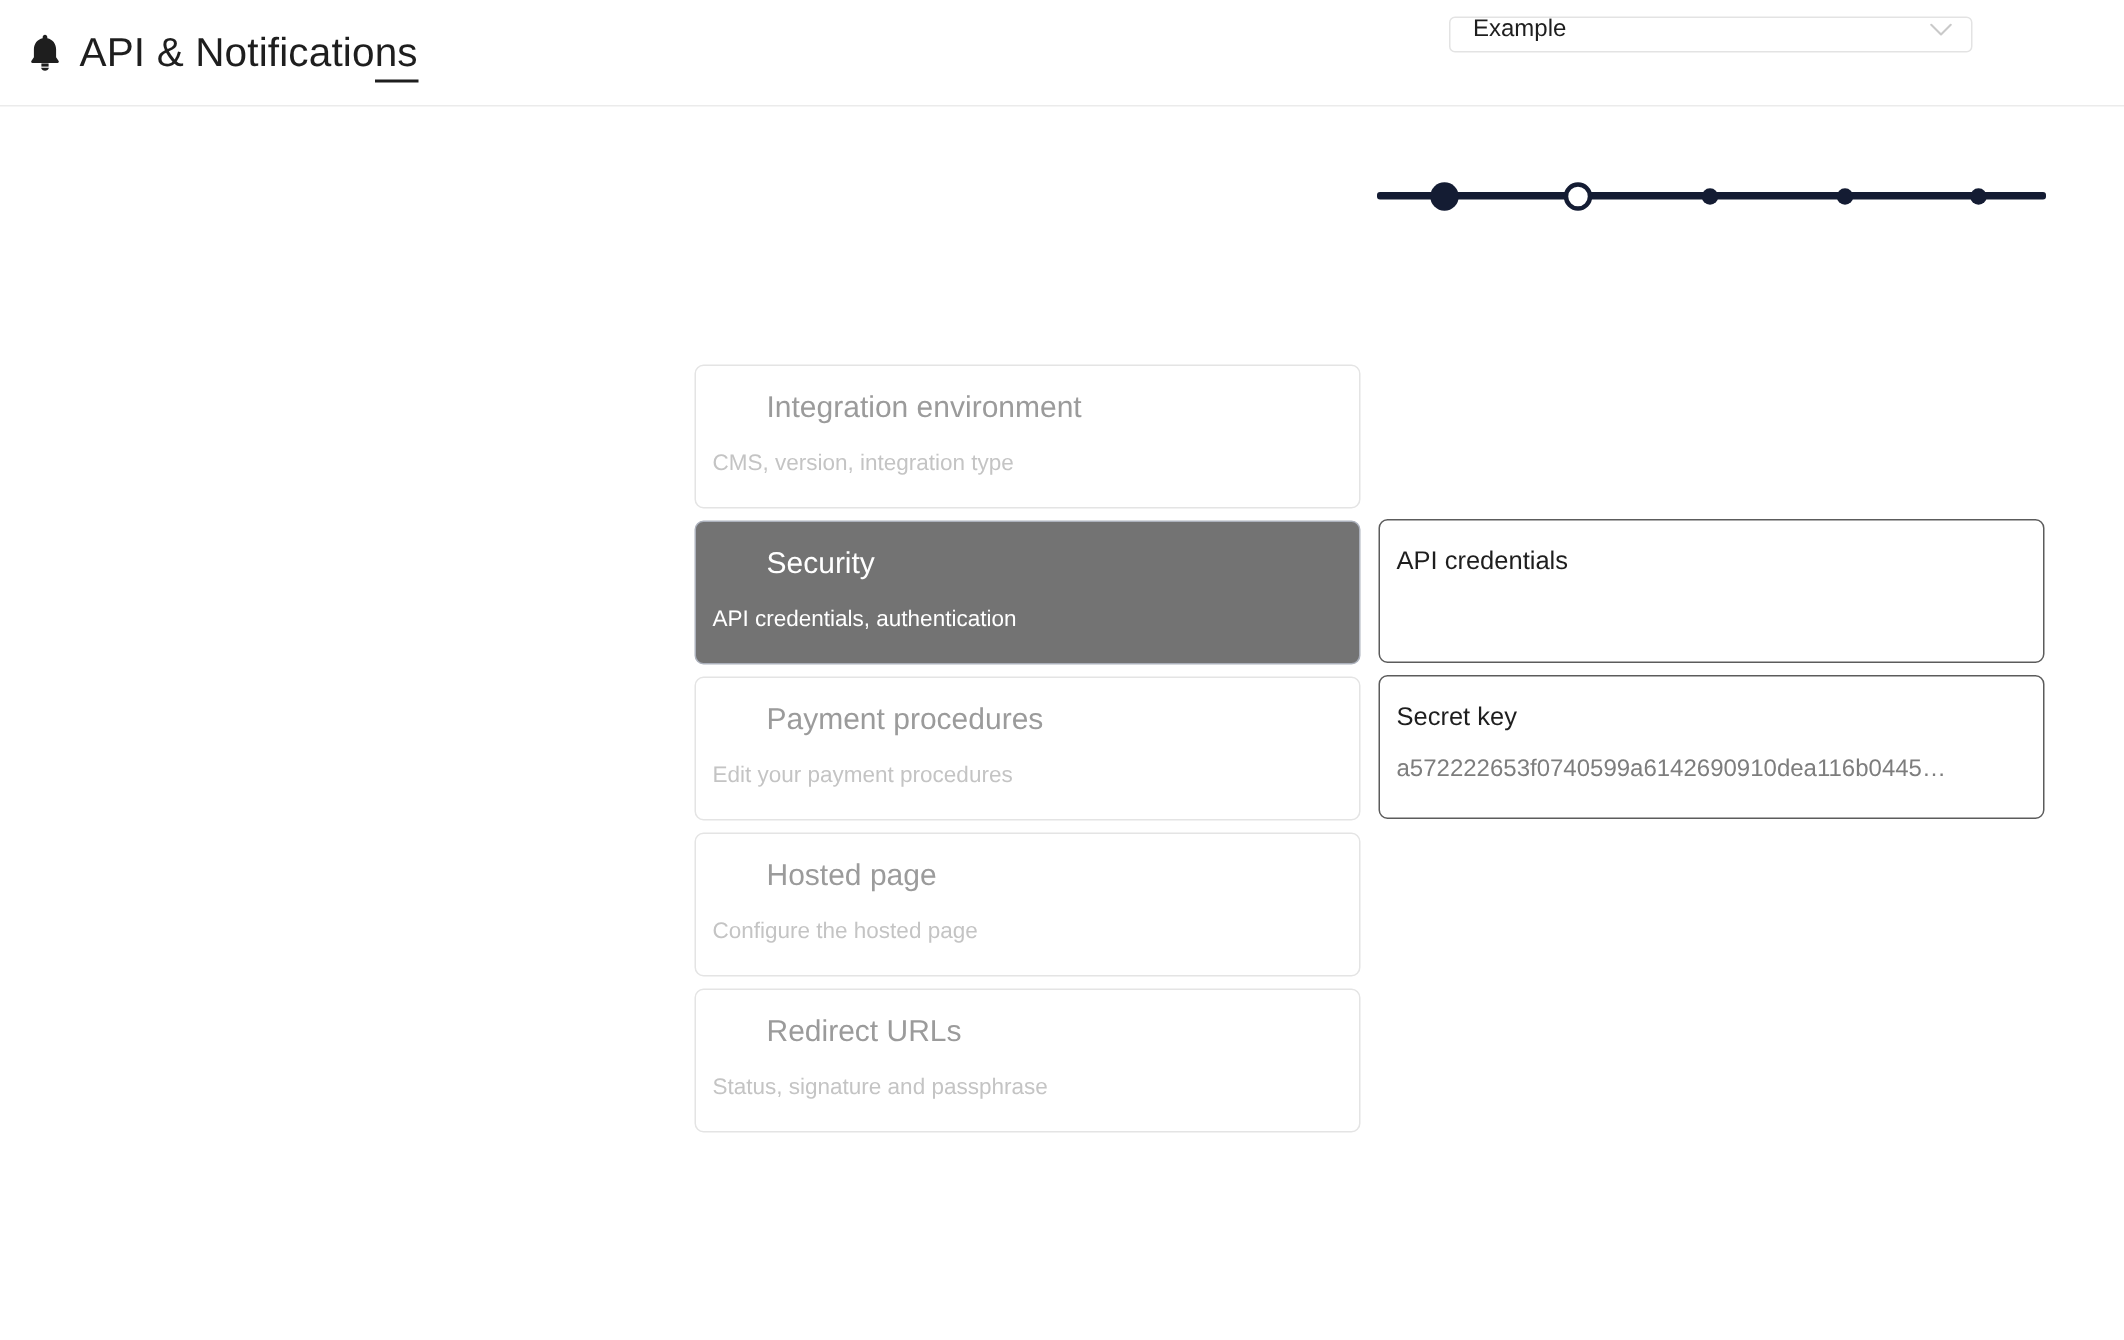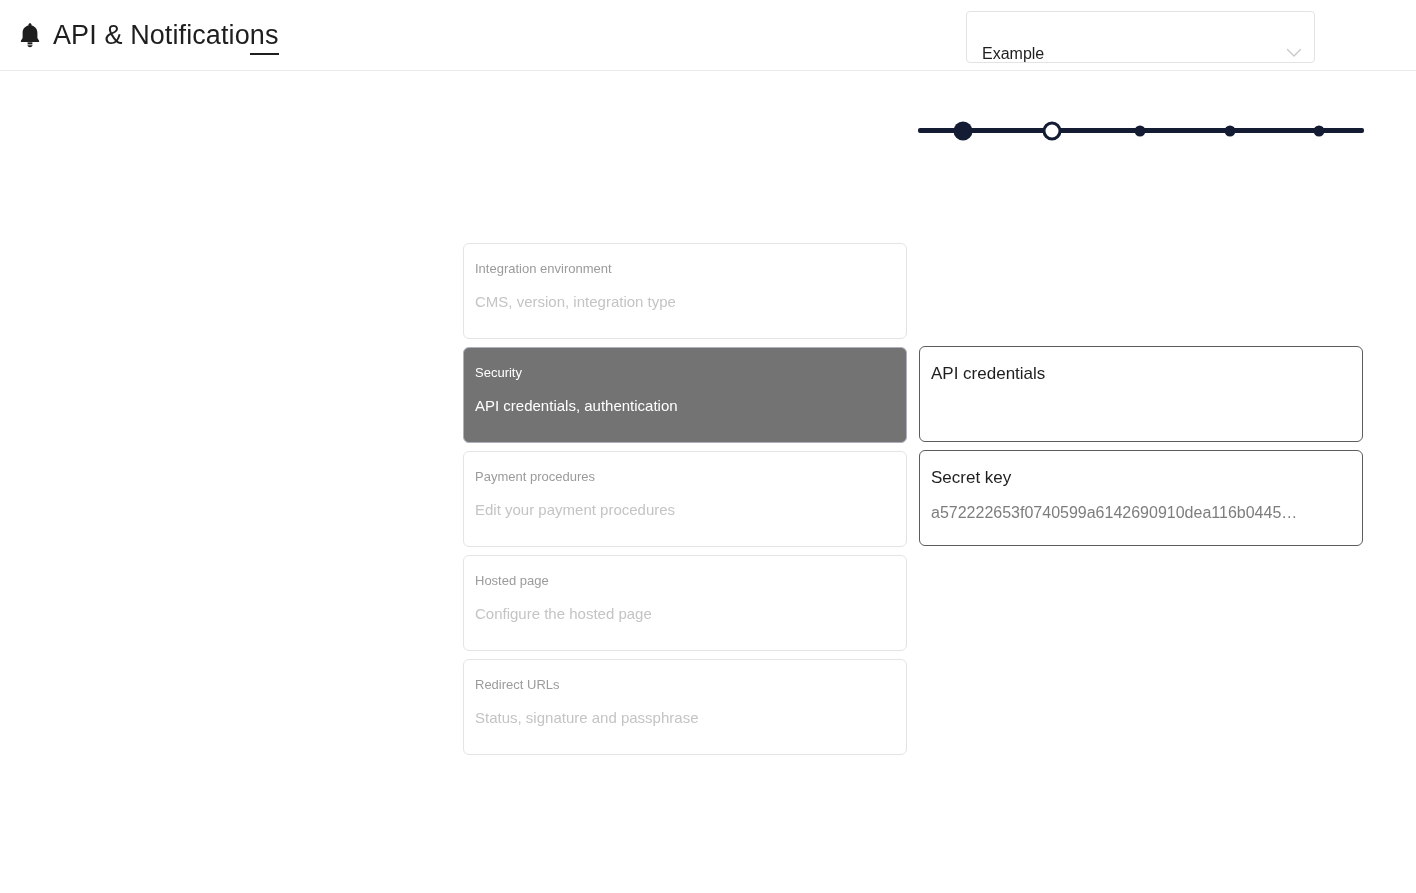--- a/index.html
+++ b/index.html
@@ -53,26 +53,26 @@
   .brand-title .tail-underline {
     border-bottom: 2px solid #1e1e1e;
     padding-bottom: 3px;
   }
 
   .account-select {
     position: absolute;
     left: 966px;
     top: 11px;
     width: 349px;
-    height: 52px;
+    height: 24px;
     border: 1px solid #e3e3e3;
     border-radius: 4px;
     background: #ffffff;
     display: flex;
-    align-items: flex-end;
+    align-items: flex-start;
     padding: 0 12px 0 15px;
     cursor: pointer;
   }
   .account-select .value {
     flex: 1;
     font-size: 16px;
     color: #1e1e1e;
     line-height: 1;
   }
   .chevron-down {
@@ -131,25 +131,26 @@
     width: 444px;
     height: 96px;
     border: 1px solid #e4e4e4;
     border-radius: 6px;
     background: #ffffff;
     margin-bottom: 8px;
     padding: 18px 20px 0 11px;
     cursor: pointer;
   }
   .nav-card .card-title {
-    font-size: 13px;
+    font-size: 20px;
     color: #9b9b9b;
     line-height: 1;
     margin-bottom: 19px;
     white-space: nowrap;
+    margin-left: 36px;
   }
   .nav-card .card-sub {
     font-size: 15px;
     color: #c4c4c4;
     line-height: 1;
     white-space: nowrap;
   }
   .nav-card.active {
     background: #737373;
     border-color: #acb1bc;

